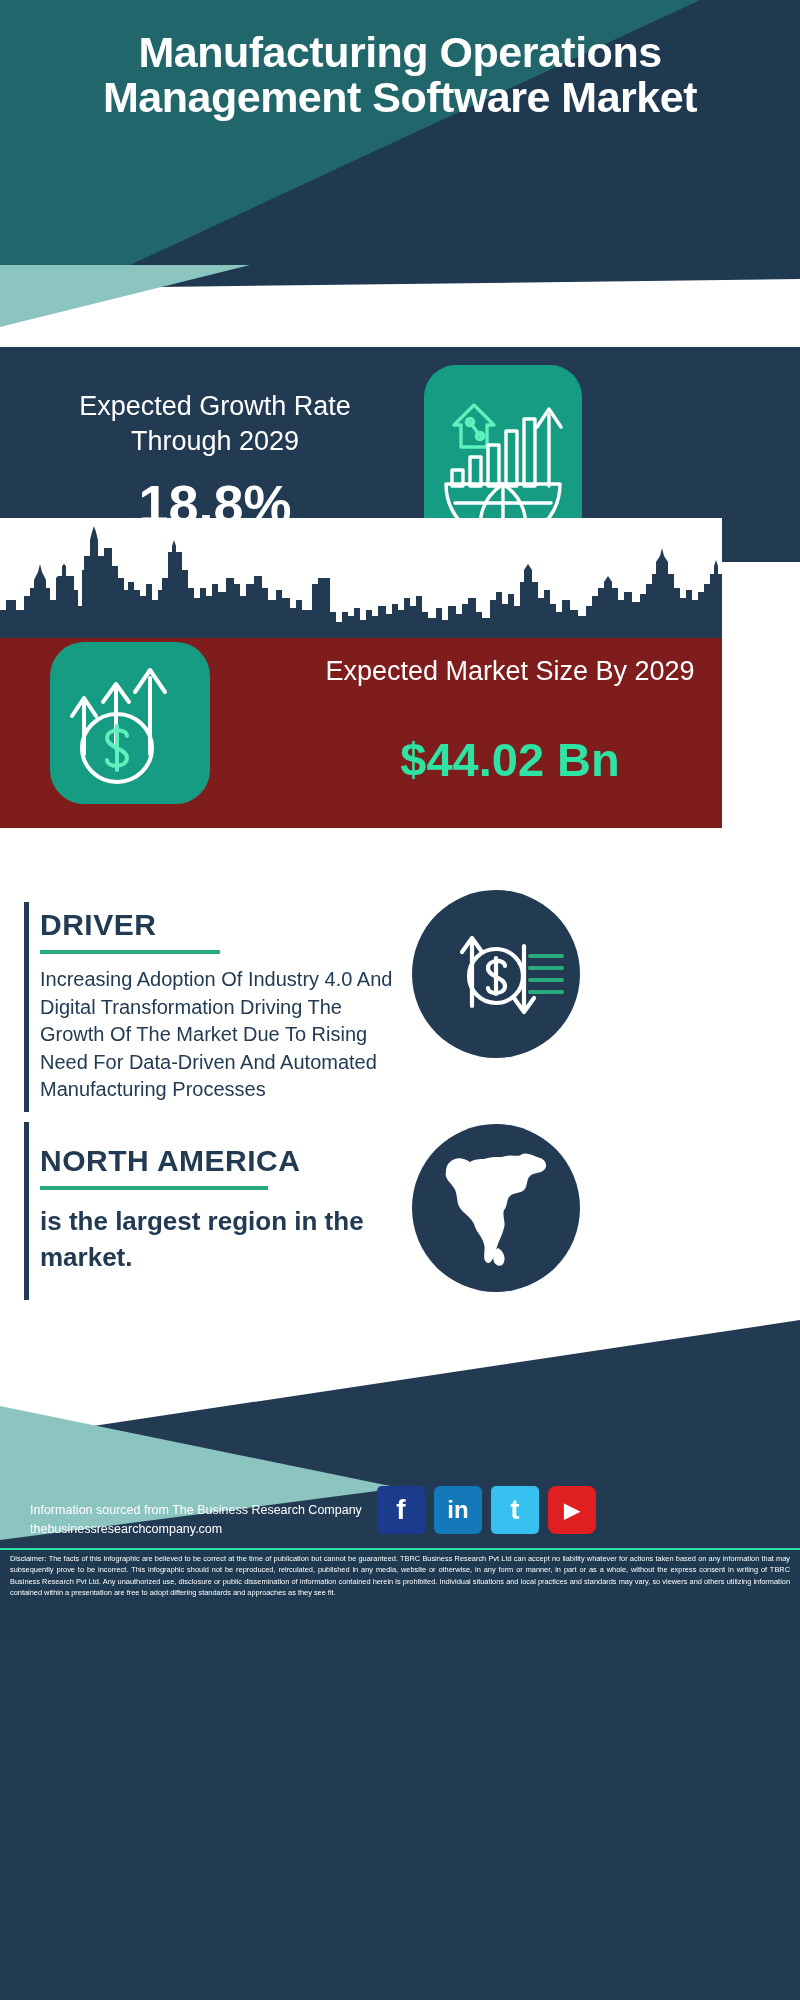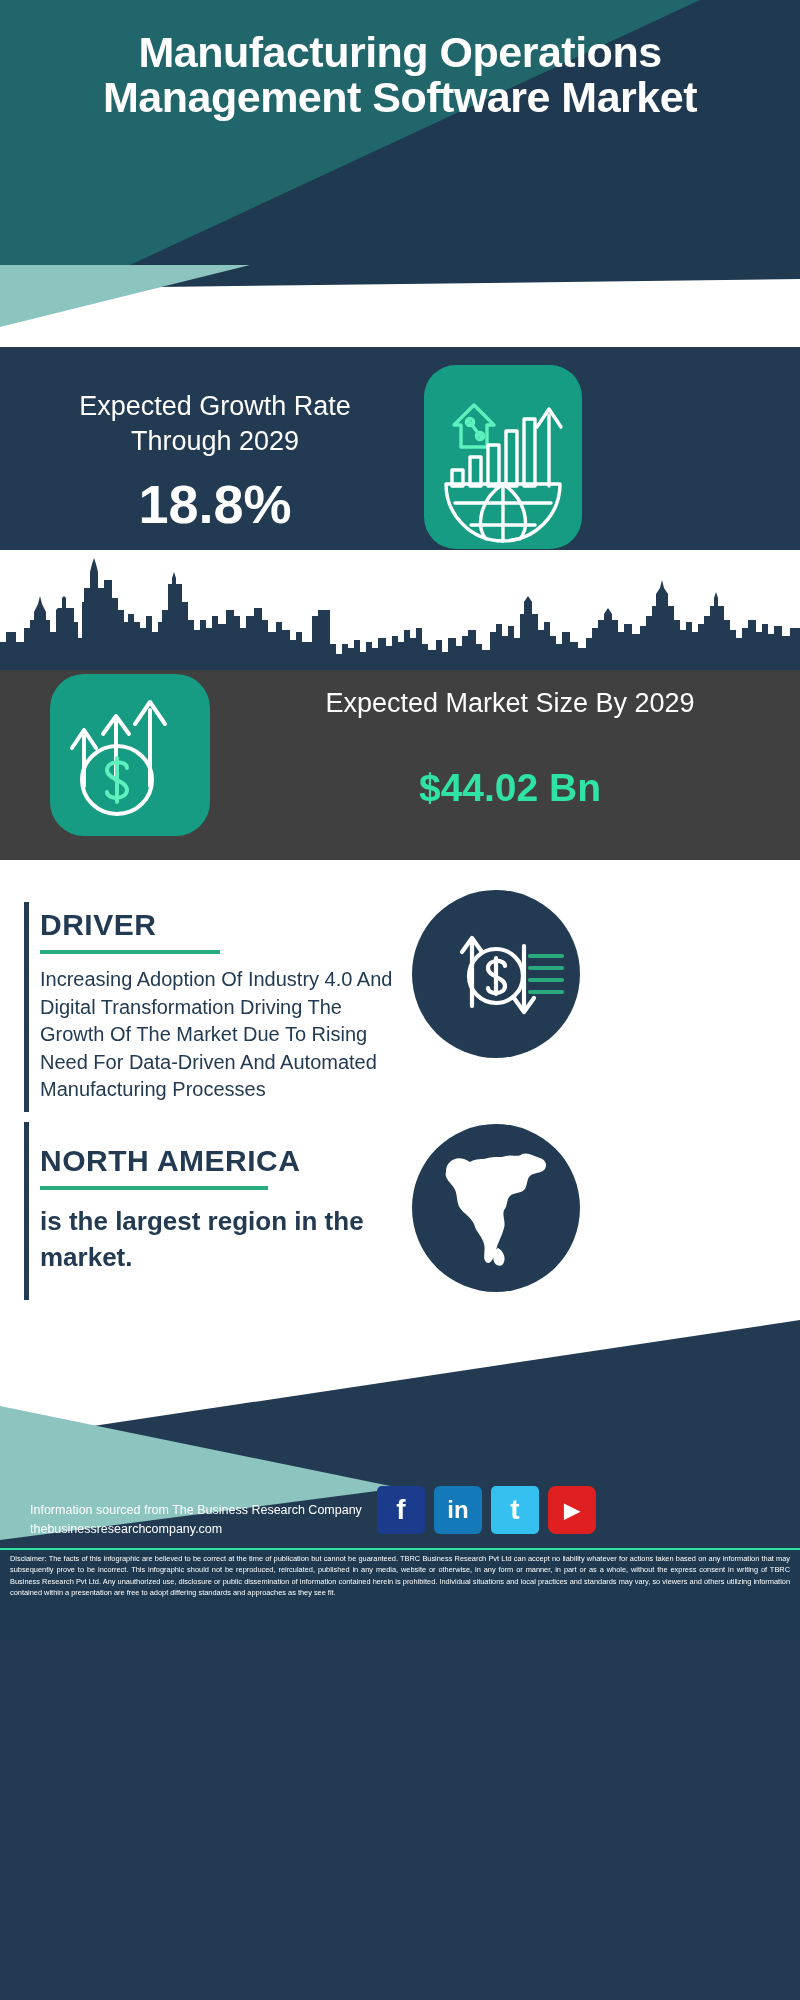--- a/index.html
+++ b/index.html
@@ -64,42 +64,42 @@
     font-size:54px; font-weight:bold; line-height:1;
   }
   .growth-icon-box {
     position:absolute; left:424px; top:18px;
     width:158px; height:184px;
     background:#179c84; border-radius:32px;
   }
 
   
   .mid {
-    position:absolute; left:0; top:550px; width:800px; height:310px;
-    background:#404040; overflow:hidden;
+    position:absolute; left:0; top:518px; width:722px; height:310px;
+    background:#7f1d1d; overflow:hidden;
   }
   .sky-white {
     position:absolute; left:0; top:0; width:800px; height:120px;
     background:#ffffff;
   }
   .skyline { position:absolute; left:0; top:8px; width:800px; height:112px; }
   .market-icon-box {
     position:absolute; left:50px; top:124px;
     width:160px; height:162px;
     background:#179c84; border-radius:34px;
   }
   .market-text {
     position:absolute; left:240px; top:136px; width:540px;
     text-align:center; color:#ffffff;
     font-size:27px; line-height:1.28;
   }
   .market-value {
     position:absolute; left:240px; top:218px; width:540px;
     text-align:center; color:#2fe3a5;
-    font-size:39px; font-weight:bold; line-height:1;
+    font-size:47px; font-weight:bold; line-height:1;
   }
 
   
   .content {
     position:absolute; left:0; top:860px; width:722px; height:460px;
     background:#ffffff;
   }
   .vbar {
     position:absolute; width:5px; background:#223a52;
   }

